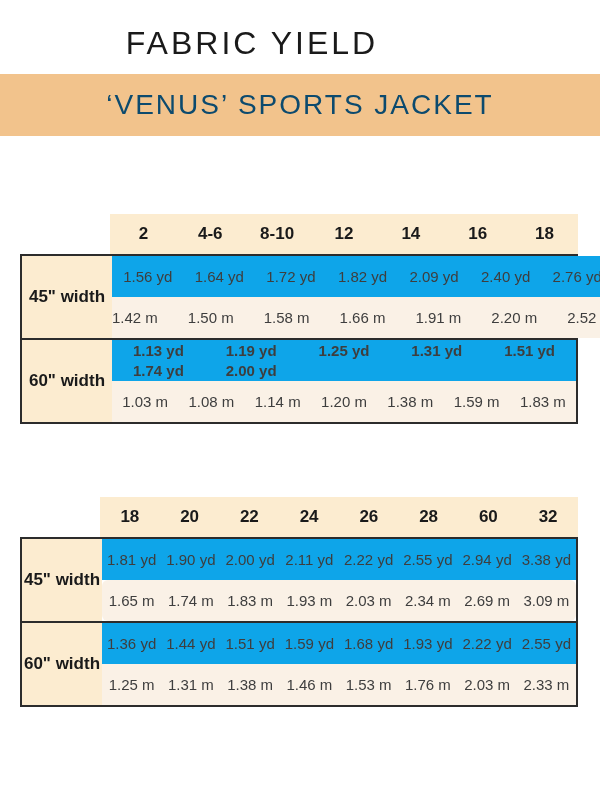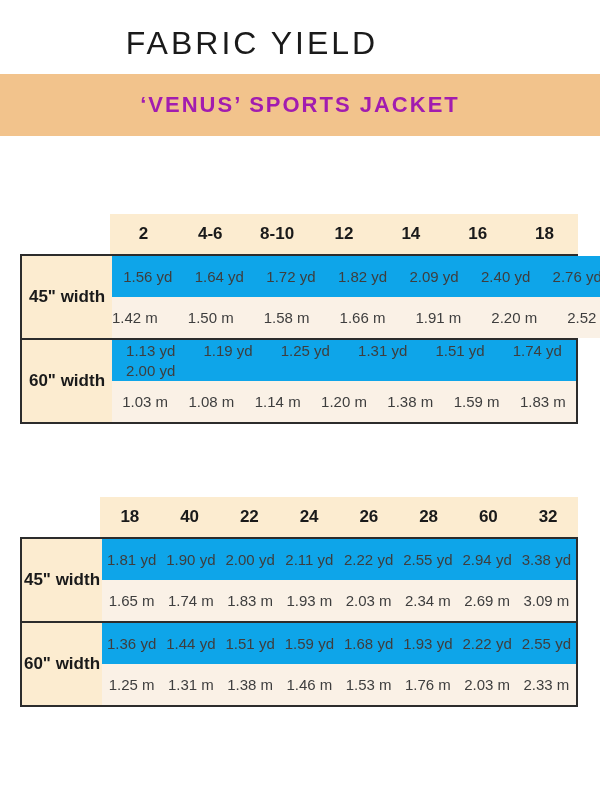--- a/index.html
+++ b/index.html
@@ -13,22 +13,22 @@
     display:flex; align-items:center; justify-content:center;
     font-size:32px; letter-spacing:3px; font-weight:400;
     color:var(--heading-text,#1a1a1a);
   }
   .banner {
     position:absolute; top:74px; left:0; width:600px; height:62px;
     background:var(--banner-bg,#f2c38c);
     display:flex; align-items:center; justify-content:center;
   }
   .banner-label {
-    font-size:22px; letter-spacing:2px; font-weight:700;
-    color:#a21caf;
+    font-size:28px; letter-spacing:2px; font-weight:400;
+    color:#0c4a6e;
   }
   .size-table { position:absolute; left:20px; width:558px; }
   .size-table.t1 { top:214px; }
   .size-table.t2 { top:497px; }
 
   .thead { display:grid; height:40px; }
   .corner { background:transparent; }
   .th {
     background:var(--header-cream,#fcecd0);
     display:flex; align-items:center; justify-content:center;
@@ -87,21 +87,21 @@
             <div class="val">1.50 m</div>
             <div class="val">1.58 m</div>
             <div class="val">1.66 m</div>
             <div class="val">1.91 m</div>
             <div class="val">2.20 m</div>
             <div class="val">2.52 m</div>
           </div>
         </div>
         <div class="section section-divide" style="grid-template-columns: 90px 1fr;">
           <div class="width-label">60" width</div>
-          <div class="vals vals-yd" style="grid-template-columns: repeat(6, 1fr); grid-row: 1;">
+          <div class="vals vals-yd" style="grid-template-columns: repeat(5, 1fr); grid-row: 1; font-weight: bold;">
             <div class="val">1.13 yd</div>
             <div class="val">1.19 yd</div>
             <div class="val">1.25 yd</div>
             <div class="val">1.31 yd</div>
             <div class="val">1.51 yd</div>
             <div class="val">1.74 yd</div>
             <div class="val">2.00 yd</div>
           </div>
           <div class="vals vals-m" style="grid-template-columns: repeat(7, 1fr); grid-row: 2;">
             <div class="val">1.03 m</div>
@@ -112,42 +112,42 @@
             <div class="val">1.59 m</div>
             <div class="val">1.83 m</div>
           </div>
         </div>
       </div>
     </div>
   <div class="size-table t2">
       <div class="thead" style="grid-template-columns: 80px repeat(8, 1fr);">
         <div class="corner"></div>
         <div class="th">18</div>
-        <div class="th">40</div>
+        <div class="th">20</div>
         <div class="th">22</div>
         <div class="th">24</div>
         <div class="th">26</div>
         <div class="th">28</div>
         <div class="th">60</div>
         <div class="th">32</div>
       </div>
       <div class="tbody">
         <div class="section" style="grid-template-columns: 80px 1fr;">
           <div class="width-label">45" width</div>
           <div class="vals vals-yd" style="grid-template-columns: repeat(8, 1fr); grid-row: 1;">
             <div class="val">1.81 yd</div>
             <div class="val">1.90 yd</div>
             <div class="val">2.00 yd</div>
             <div class="val">2.11 yd</div>
             <div class="val">2.22 yd</div>
             <div class="val">2.55 yd</div>
             <div class="val">2.94 yd</div>
             <div class="val">3.38 yd</div>
           </div>
-          <div class="vals vals-m" style="grid-template-columns: repeat(8, 1fr); grid-row: 2;">
+          <div class="vals vals-m" style="grid-template-columns: repeat(8, 1fr); grid-row: 2; border-radius: 6px;">
             <div class="val">1.65 m</div>
             <div class="val">1.74 m</div>
             <div class="val">1.83 m</div>
             <div class="val">1.93 m</div>
             <div class="val">2.03 m</div>
             <div class="val">2.34 m</div>
             <div class="val">2.69 m</div>
             <div class="val">3.09 m</div>
           </div>
         </div>

